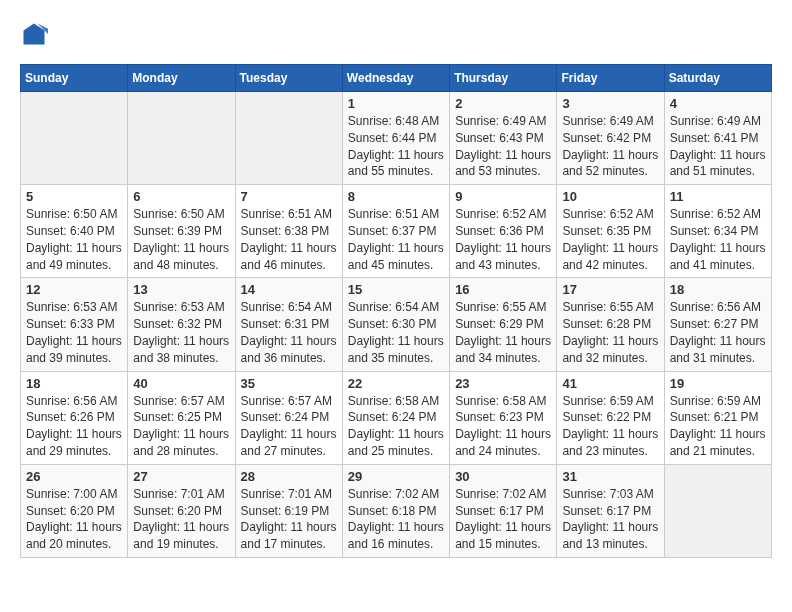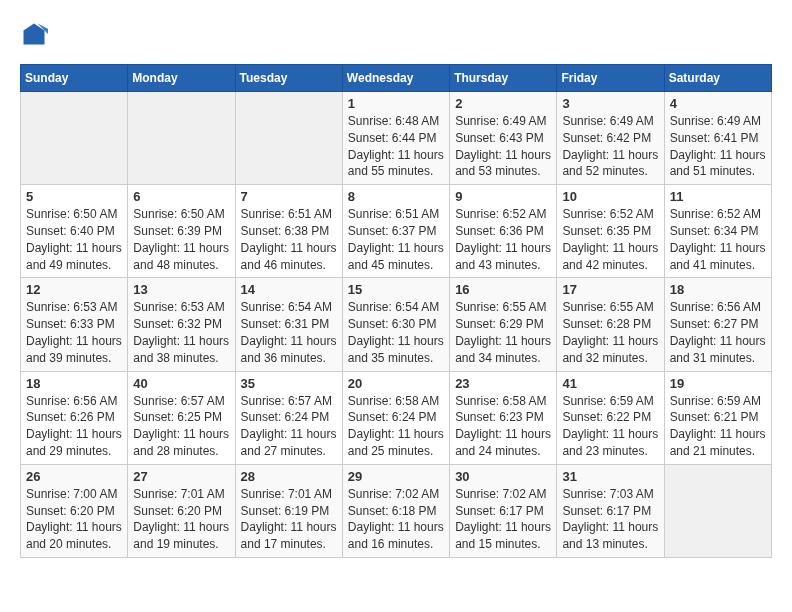--- a/index.html
+++ b/index.html
@@ -209,21 +209,21 @@
         </td>
         <td>
           <span class="day-number">40</span>
           <div class="day-info">Sunrise: 6:57 AM<br>Sunset: 6:25 PM<br>Daylight: 11 hours<br>and 28 minutes.</div>
         </td>
         <td>
           <span class="day-number">35</span>
           <div class="day-info">Sunrise: 6:57 AM<br>Sunset: 6:24 PM<br>Daylight: 11 hours<br>and 27 minutes.</div>
         </td>
         <td>
-          <span class="day-number">20</span>
+          <span class="day-number">22</span>
           <div class="day-info">Sunrise: 6:58 AM<br>Sunset: 6:24 PM<br>Daylight: 11 hours<br>and 25 minutes.</div>
         </td>
         <td>
           <span class="day-number">23</span>
           <div class="day-info">Sunrise: 6:58 AM<br>Sunset: 6:23 PM<br>Daylight: 11 hours<br>and 24 minutes.</div>
         </td>
         <td>
           <span class="day-number">41</span>
           <div class="day-info">Sunrise: 6:59 AM<br>Sunset: 6:22 PM<br>Daylight: 11 hours<br>and 23 minutes.</div>
         </td>

